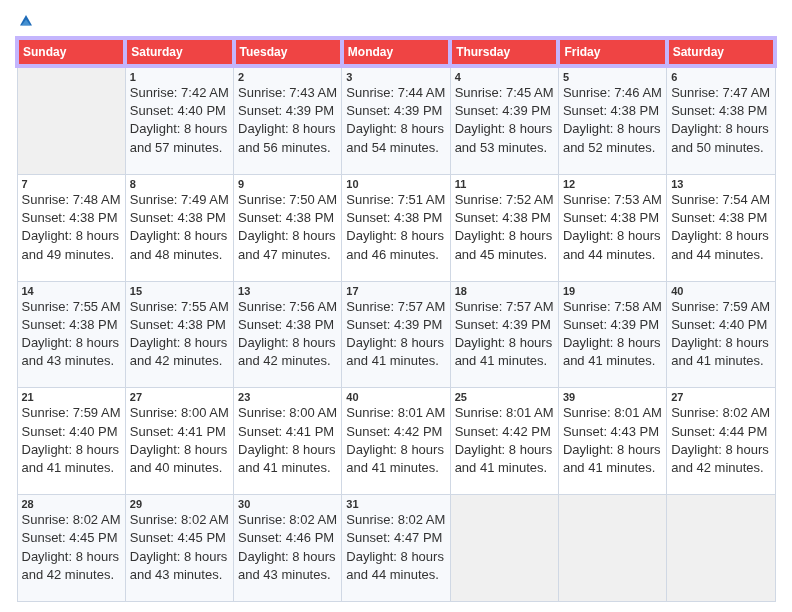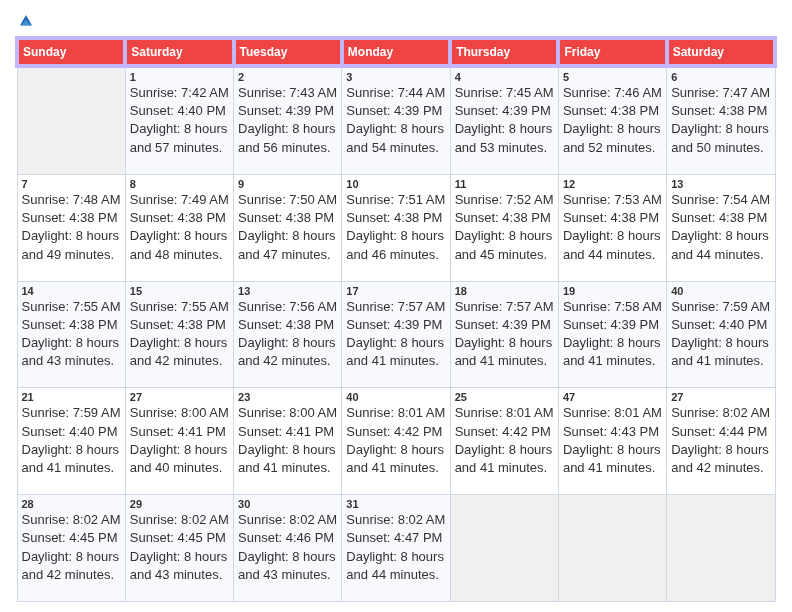--- a/index.html
+++ b/index.html
@@ -241,21 +241,21 @@
           </td>
           <td>
             <div class="day-number">40</div>
             <div class="day-info">Sunrise: 8:01 AM<br>Sunset: 4:42 PM<br>Daylight: 8 hours and 41 minutes.</div>
           </td>
           <td>
             <div class="day-number">25</div>
             <div class="day-info">Sunrise: 8:01 AM<br>Sunset: 4:42 PM<br>Daylight: 8 hours and 41 minutes.</div>
           </td>
           <td>
-            <div class="day-number">47</div>
+            <div class="day-number">39</div>
             <div class="day-info">Sunrise: 8:01 AM<br>Sunset: 4:43 PM<br>Daylight: 8 hours and 41 minutes.</div>
           </td>
           <td>
             <div class="day-number">27</div>
             <div class="day-info">Sunrise: 8:02 AM<br>Sunset: 4:44 PM<br>Daylight: 8 hours and 42 minutes.</div>
           </td>
         </tr>
         <tr>
           <td>
             <div class="day-number">28</div>

